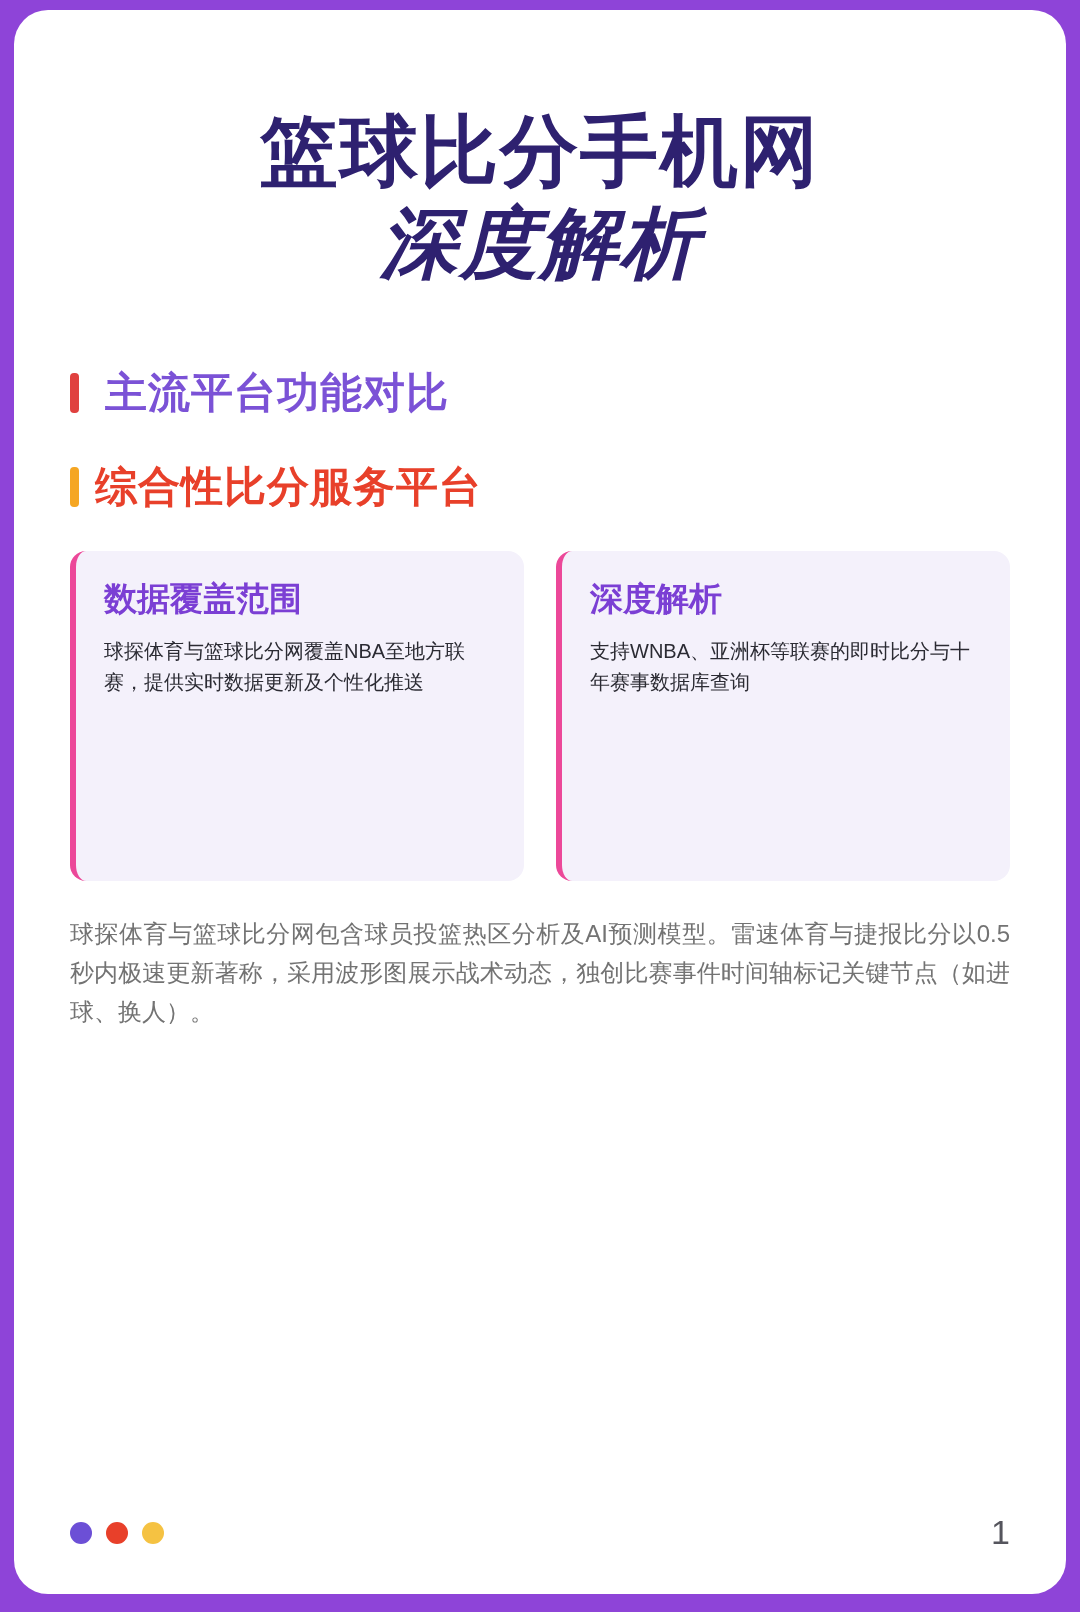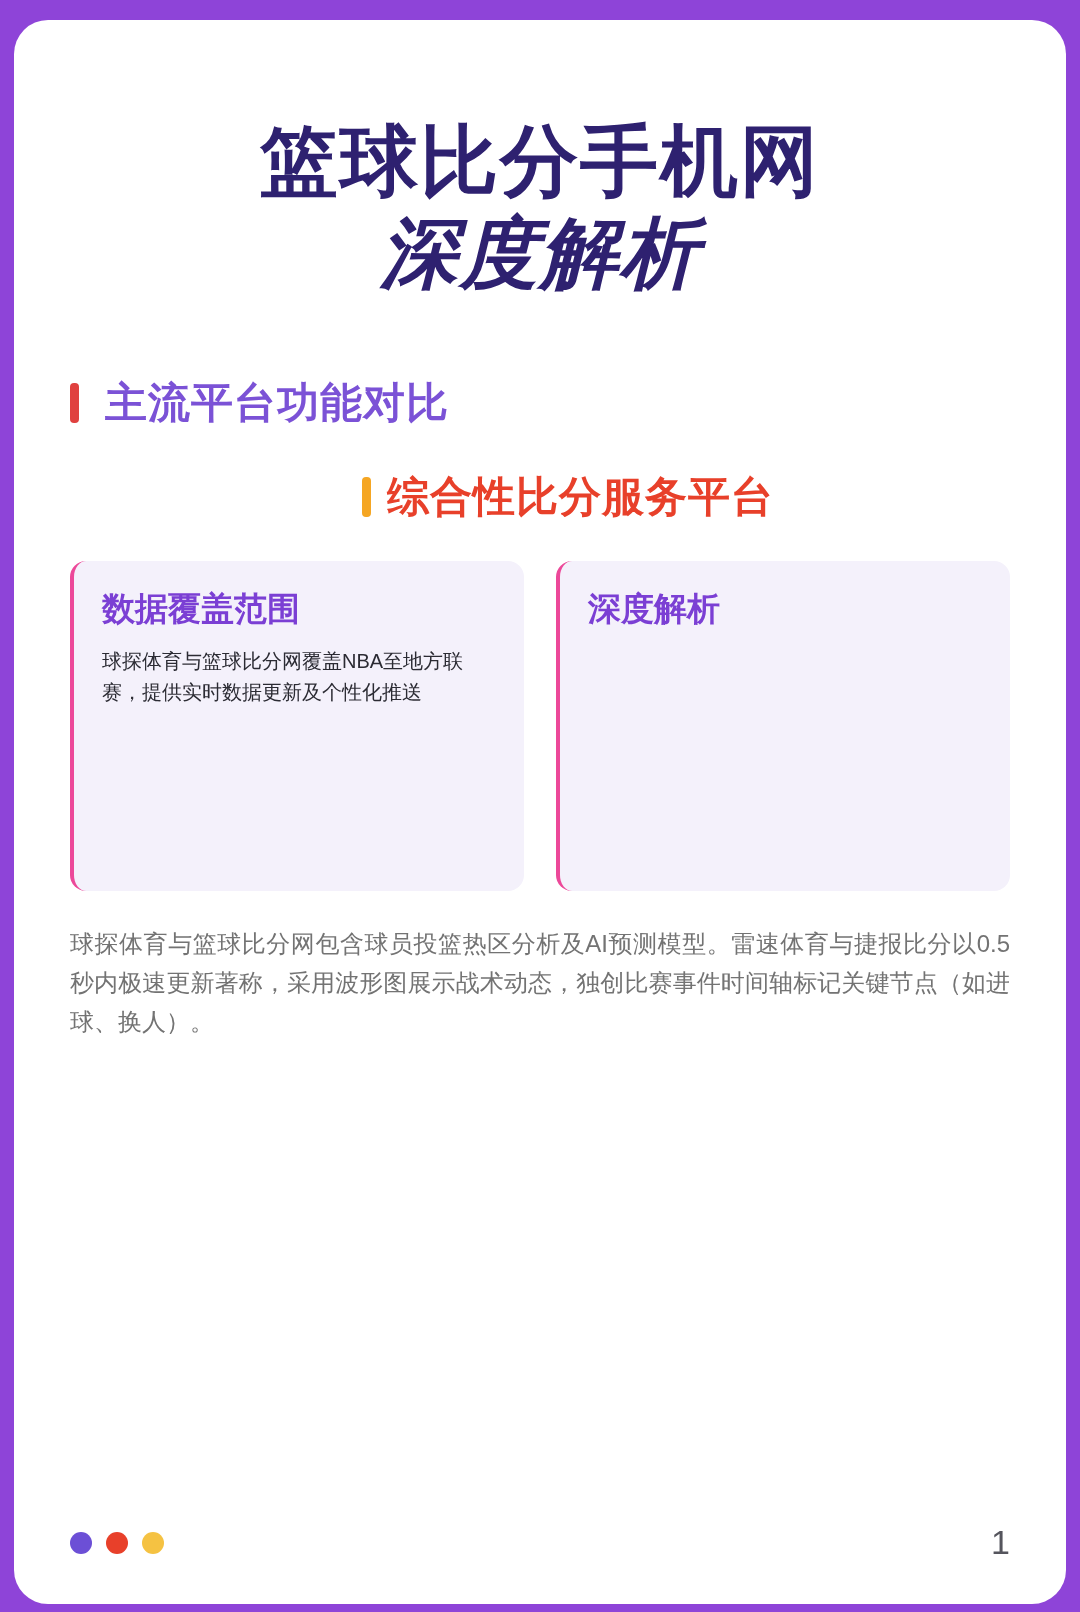--- a/index.html
+++ b/index.html
@@ -9,21 +9,21 @@
   body {
     width: 1080px;
     height: 1612px;
     background: #8e44d8;
     font-family: "Liberation Sans", sans-serif;
     overflow: hidden;
   }
   .page {
     position: absolute;
     left: 14px;
-    top: 20px;
+    top: 10px;
     width: 1052px;
     height: 1584px;
     background: #ffffff;
     border-radius: 34px;
     box-sizing: border-box;
     overflow: hidden;
   }
   .title-block {
     margin-top: 95px;
     text-align: center;
@@ -57,32 +57,32 @@
   .heading .bar.purple { background: #e0413f; }
   .heading .bar.orange { background: #f5a623; }
   .heading .htext {
     font-family: "DejaVu Sans", sans-serif;
     font-weight: bold;
     font-size: 42px;
     letter-spacing: 1px;
   }
   .heading.h-primary { margin-top: 76px; gap: 10px; }
   .heading.h-primary .htext { color: #7b52d6; }
-  .heading.h-secondary { margin-top: 38px; justify-content: center; }
+  .heading.h-secondary { margin-top: 38px; }
   .heading.h-secondary .htext { color: #e8402a; }
 
   .cards {
     display: flex;
     gap: 32px;
     margin: 36px 56px 0 56px;
   }
   .card {
     flex: 1;
     background: #f4f1fb;
-    border-left: 4px solid #ec4899;
+    border-left: 6px solid #ec4899;
     border-radius: 16px;
     padding: 26px 28px 30px 28px;
     box-sizing: border-box;
     min-height: 330px;
   }
   .card-title {
     font-family: "DejaVu Sans", sans-serif;
     font-weight: bold;
     font-size: 33px;
     color: #7b3fd4;
@@ -143,20 +143,21 @@
     <span class="htext">综合性比分服务平台</span>
   </div>
 
   <div class="cards">
     <div class="card">
       <div class="card-title">数据覆盖范围</div>
       <div class="card-body">球探体育与篮球比分网覆盖NBA至地方联赛，提供实时数据更新及个性化推送</div>
     </div>
     <div class="card">
       <div class="card-title">深度解析</div>
+      <div class="card-body">支持WNBA、亚洲杯等联赛的即时比分与十年赛事数据库查询</div>
     </div>
   </div>
 
   <div class="paragraph">球探体育与篮球比分网包含球员投篮热区分析及AI预测模型。雷速体育与捷报比分以0.5秒内极速更新著称，采用波形图展示战术动态，独创比赛事件时间轴标记关键节点（如进球、换人）。</div>
 
   <div class="footer">
     <div class="dots">
       <span class="dot d1"></span>
       <span class="dot d2"></span>
       <span class="dot d3"></span>

